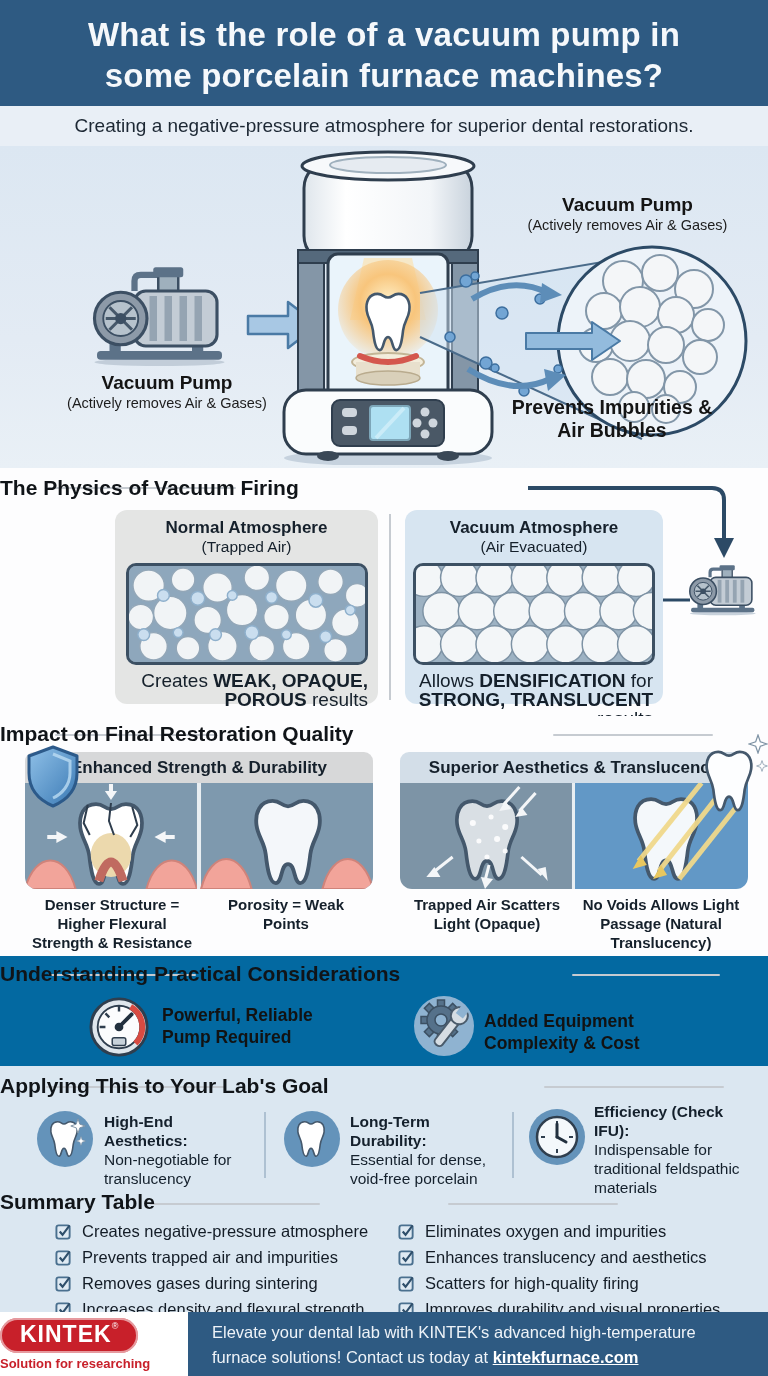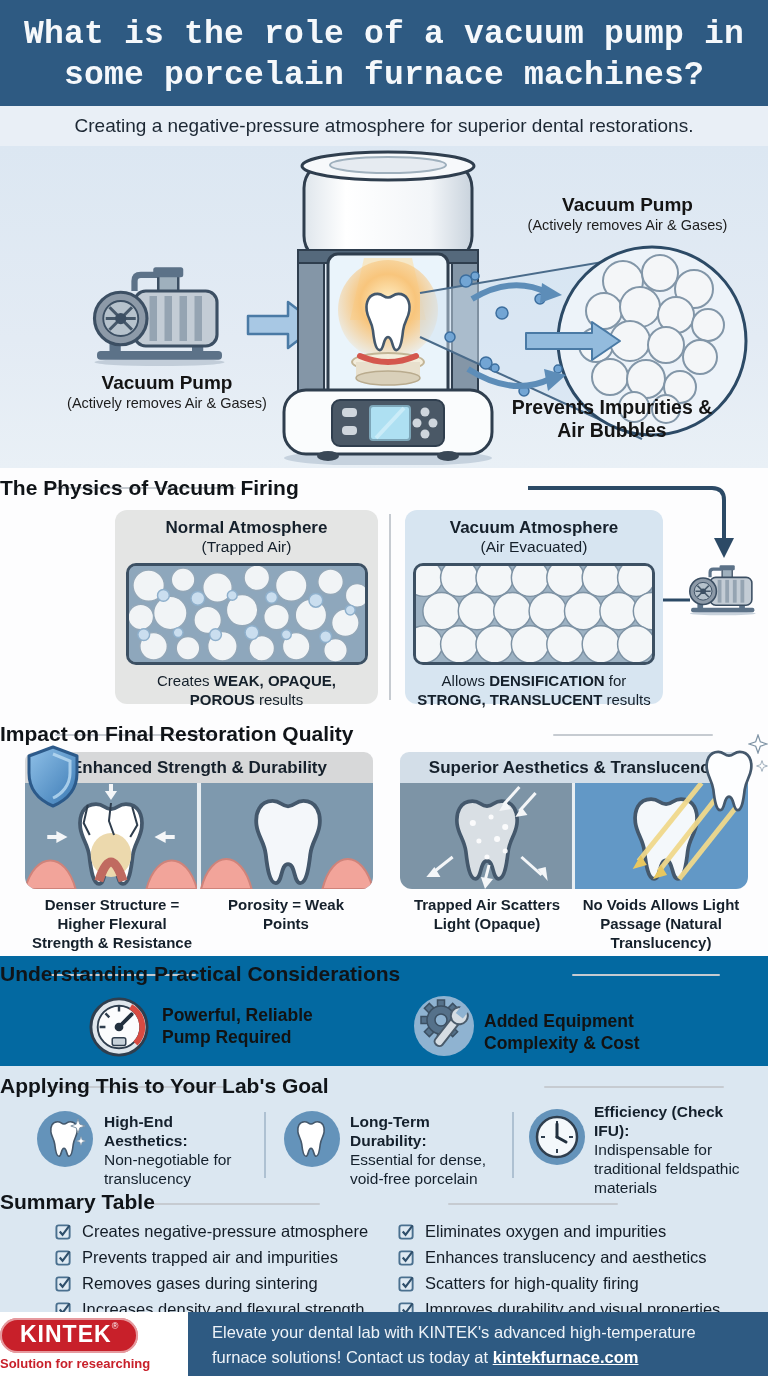--- a/index.html
+++ b/index.html
@@ -3,40 +3,40 @@
 <meta charset="utf-8">
 <style>
   html,body{margin:0;padding:0;}
   body{width:768px;height:1376px;position:relative;overflow:hidden;
        font-family:"Liberation Sans",sans-serif;background:#fdfdfe;color:#15202b;}
   .abs{position:absolute;}
   section{position:absolute;left:0;width:768px;}
 
   
   #header{top:0;height:106px;background:#2e5a82;}
-  #header .t{color:#f5f8fb;font-weight:bold;font-size:33px;line-height:41px;text-align:center;padding-top:14px;letter-spacing:.2px;font-family:Liberation Mono, monospace;}
+  #header .t{color:#f5f8fb;font-weight:bold;font-size:33px;line-height:41px;text-align:center;padding-top:14px;letter-spacing:.2px;}
   #subtitle{top:106px;height:40px;background:#e9eff6;}
   #subtitle .s{font-size:19px;line-height:40px;text-align:center;color:#1c2733;}
 
   
   #hero{top:146px;height:322px;background:linear-gradient(180deg,#dce7f2 0%,#e3ebf4 60%,#e9f0f6 100%);}
   .herolabel{text-align:center;color:#141414;}
   .herolabel .big{font-weight:bold;font-size:19px;line-height:22px;}
   .herolabel .small{font-size:14.5px;line-height:18px;color:#1d1d1d;}
 
   
   #physics{top:468px;height:248px;background:#fdfdfe;}
   .sectitle{font-weight:bold;font-size:21px;color:#101418;}
   .hline{position:absolute;height:2px;background:#c6cbd1;border-radius:2px;}
   .panel{position:absolute;top:42px;height:194px;border-radius:12px;}
   .panel .ptitle{font-weight:bold;font-size:17px;line-height:20px;text-align:center;margin-top:8px;}
   .panel .psub{font-size:15.5px;line-height:18px;text-align:center;}
   .panel .pimg{margin:7px auto 0;width:236px;height:96px;border:3px solid #3c5063;border-radius:10px;overflow:hidden;background:#93aabf;}
   .panel .pimg svg{display:block;}
-  .pcap{font-size:15px;line-height:19px;text-align:center;margin-top:6px;padding:0 10px;}
+  .pcap{font-size:19px;line-height:19px;text-align:right;margin-top:6px;padding:0 10px;}
 
   
   #impact{top:716px;height:240px;background:#fdfdfe;}
   .card{position:absolute;top:36px;width:348px;}
   .chead{height:31px;border-radius:9px 9px 0 0;font-weight:bold;font-size:17px;line-height:31px;text-align:center;}
   .cbody{height:106px;border-radius:0 0 12px 12px;overflow:hidden;}
   .ccaps{display:flex;margin-top:6px;}
   .ccaps div{flex:1;font-weight:bold;font-size:15px;line-height:19px;text-align:center;padding:0 4px;}
 
   

